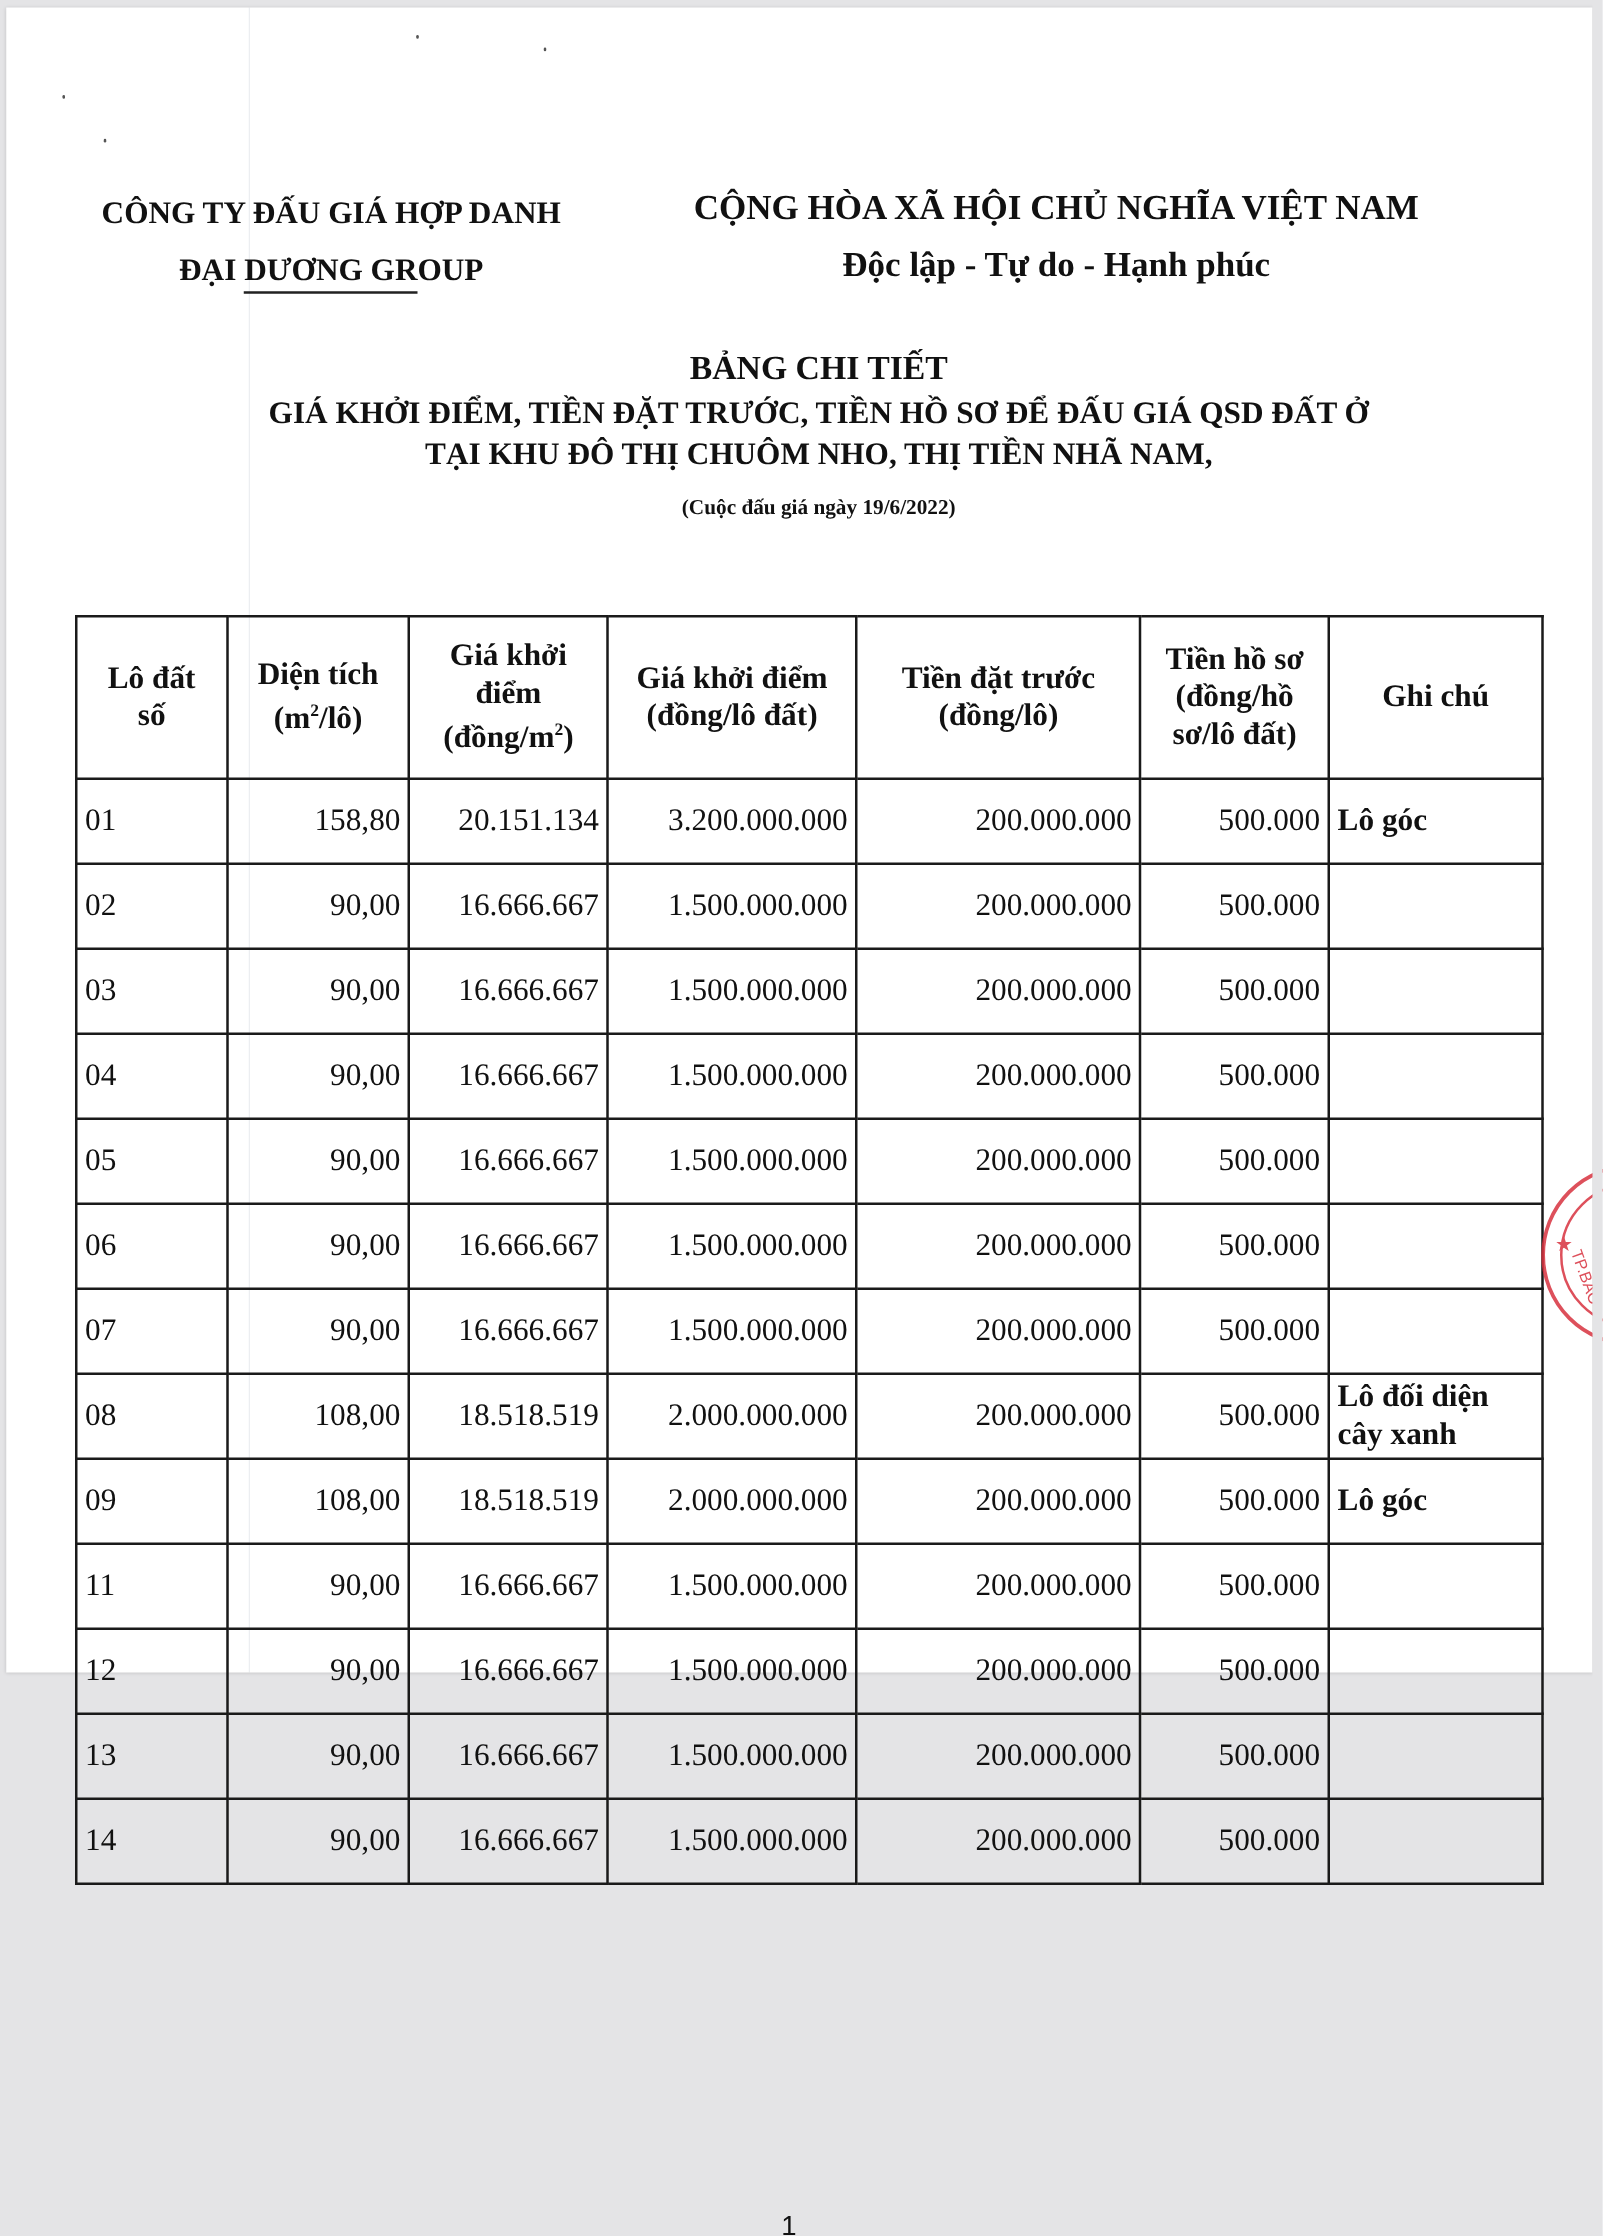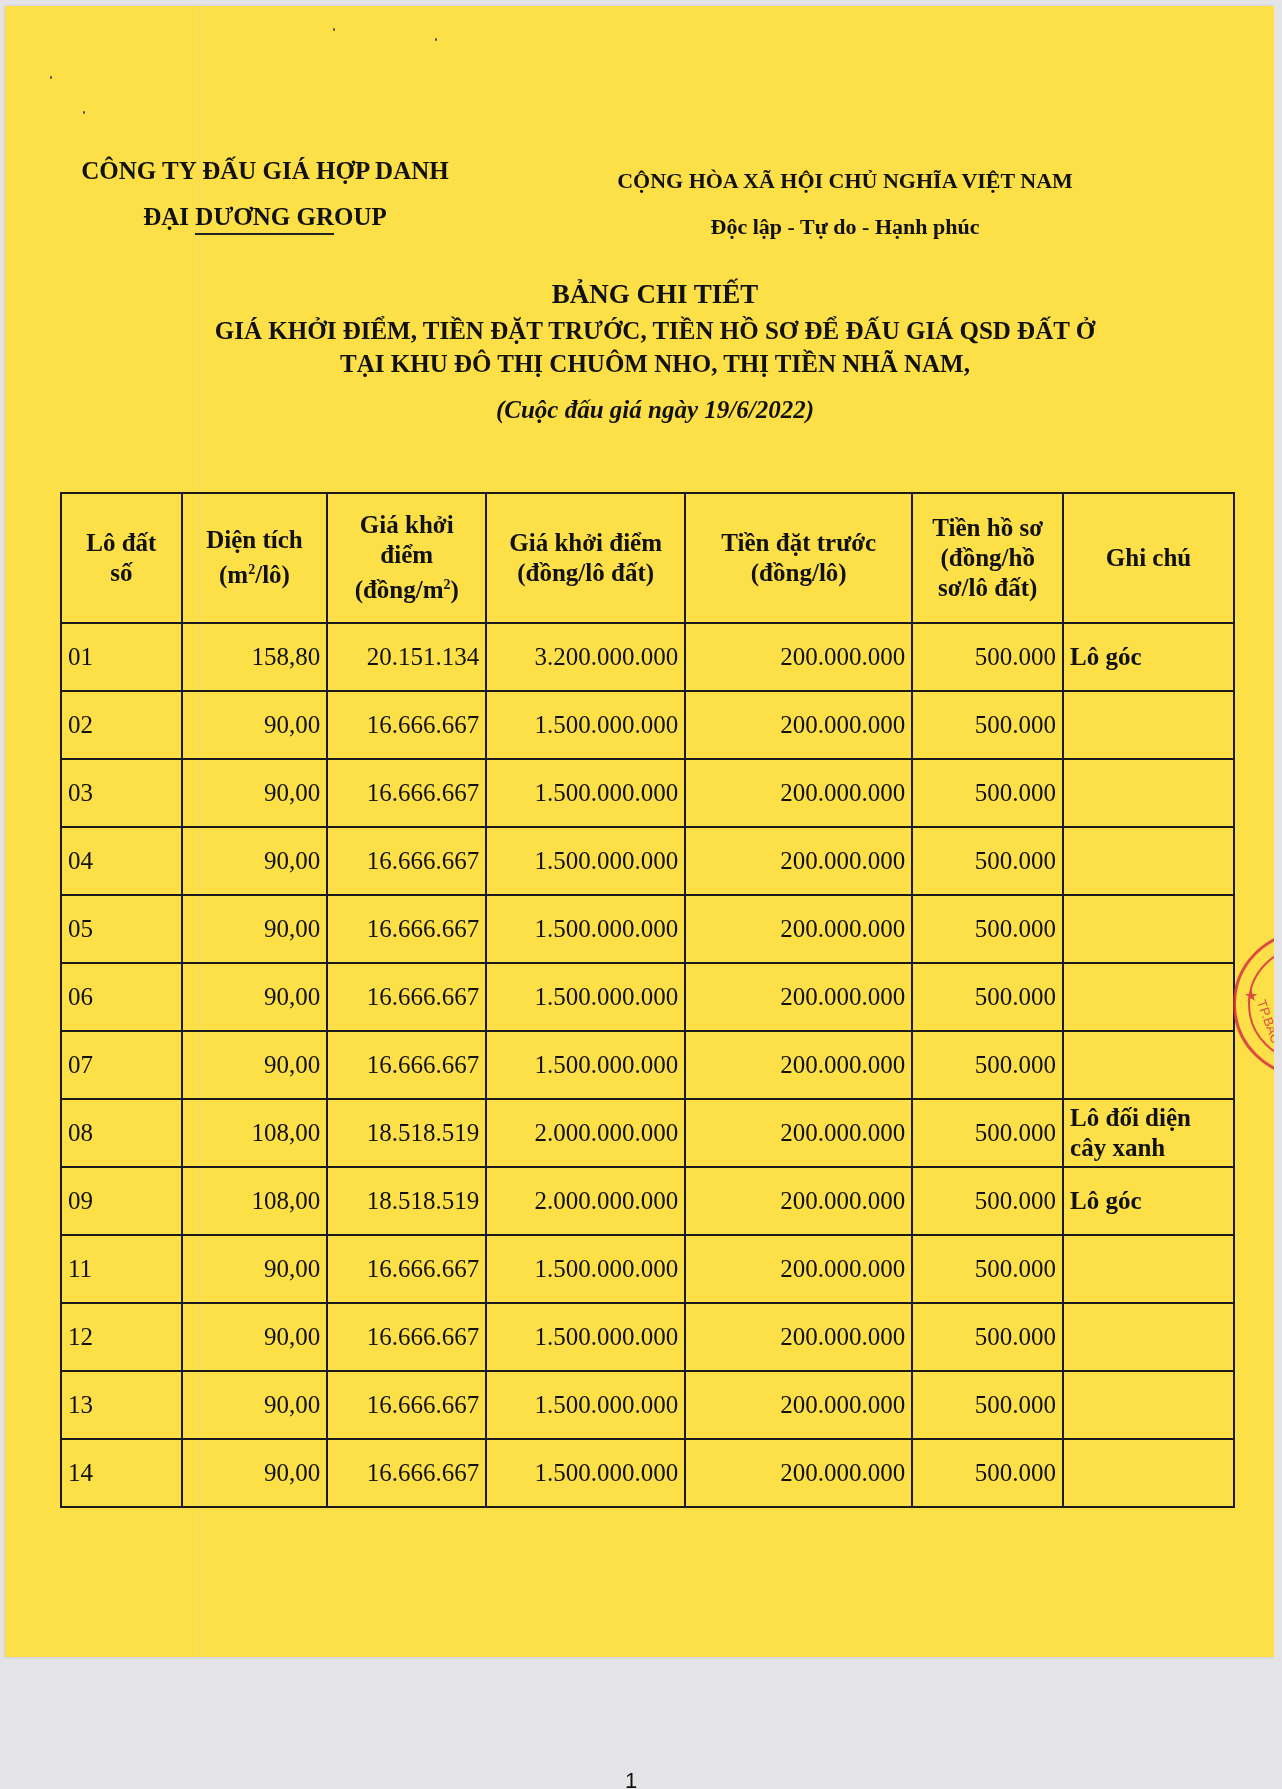--- a/index.html
+++ b/index.html
@@ -4,50 +4,50 @@
   <style>
     html, body { margin: 0; padding: 0; }
     body {
       width: 1282px; height: 1789px; overflow: hidden;
       background: #e4e4e6;
       font-family: "Liberation Serif", "DejaVu Serif", serif;
       color: #111;
       position: relative;
     }
     .page {
-      position: absolute; left: 5px; top: 6px; width: 1269px; height: 1651px;
-      background: #fde047;
+      position: absolute; left: 5px; top: 6px; width: 1269px; height: 1332px;
+      background: #ffffff;
       box-shadow: 0 0 3px rgba(0,0,0,0.15);
     }
     .crease {
       position: absolute; left: 194px; top: 0; width: 1px; height: 100%;
       background: rgba(200,205,215,0.35);
     }
     .speck { position: absolute; width: 2px; height: 3px; background: #555; border-radius: 1px; }
 
     .hdr-left {
       position: absolute; left: 50px; top: 142px; width: 420px; text-align: center;
       font-weight: bold; font-size: 25px; line-height: 46px;
     }
     .hdr-right {
-      position: absolute; left: 520px; top: 152px; width: 640px; text-align: center;
-      font-weight: bold; font-size: 22px; line-height: 46px;
+      position: absolute; left: 520px; top: 138px; width: 640px; text-align: center;
+      font-weight: bold; font-size: 28px; line-height: 46px;
     }
     .u-part { position: relative; }
     .u-part::after {
       content: ""; position: absolute; left: 0; right: 0; bottom: -5px; height: 2px; background: #222;
     }
     .u-line { text-decoration-thickness: 2px; text-underline-offset: 7px; }
 
     .title-block {
       position: absolute; left: 100px; top: 268px; width: 1100px; text-align: center; font-weight: bold;
     }
     .title-main { font-size: 27px; line-height: 40px; }
     .title-sub { font-size: 25px; line-height: 33px; }
-    .title-date { font-size: 25px; font-style: italic; margin-top: 16px; }
+    .title-date { font-size: 17px; margin-top: 16px; }
 
     table.grid {
       position: absolute; left: 55px; top: 486px; width: 1175px;
       border-collapse: collapse; table-layout: fixed;
     }
     table.grid th, table.grid td {
       border: 2px solid #1a1a1a; padding: 0 6px; font-size: 25px;
     }
     table.grid th { font-weight: bold; text-align: center; line-height: 30px; height: 128px; }
     table.grid td { height: 66px; }

